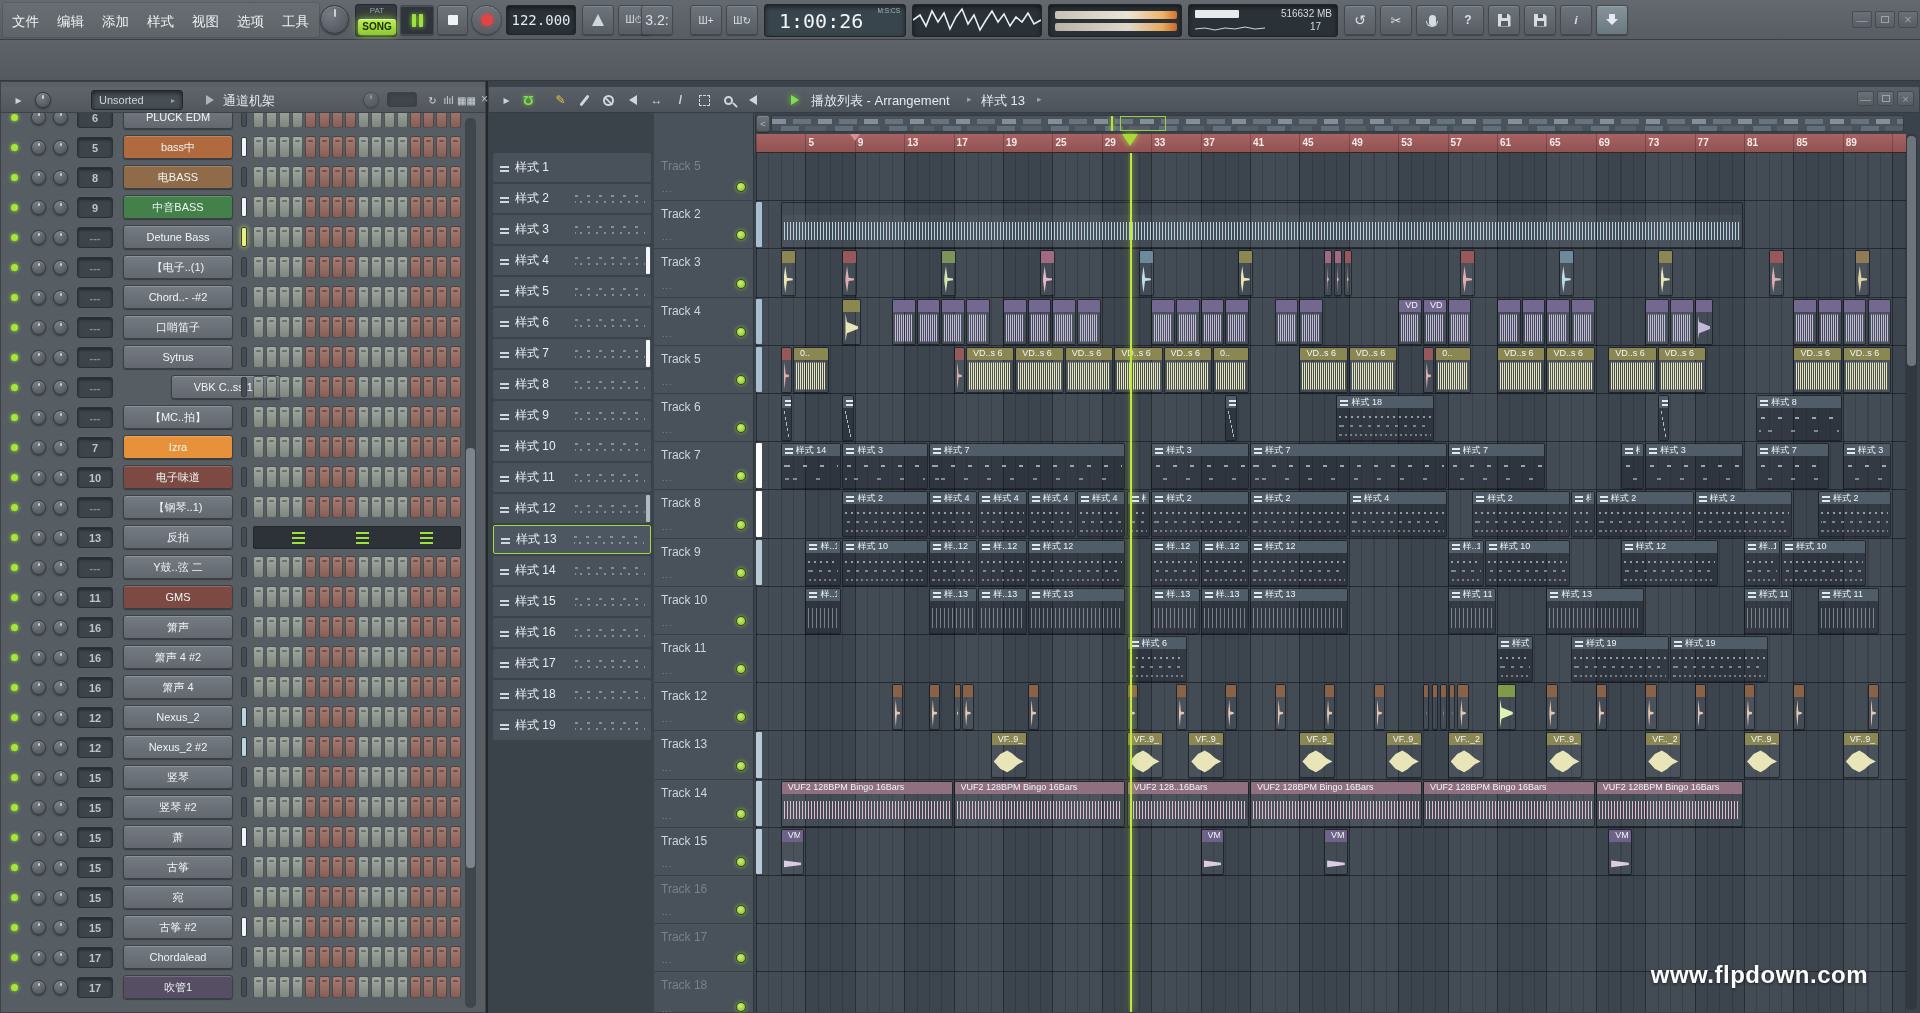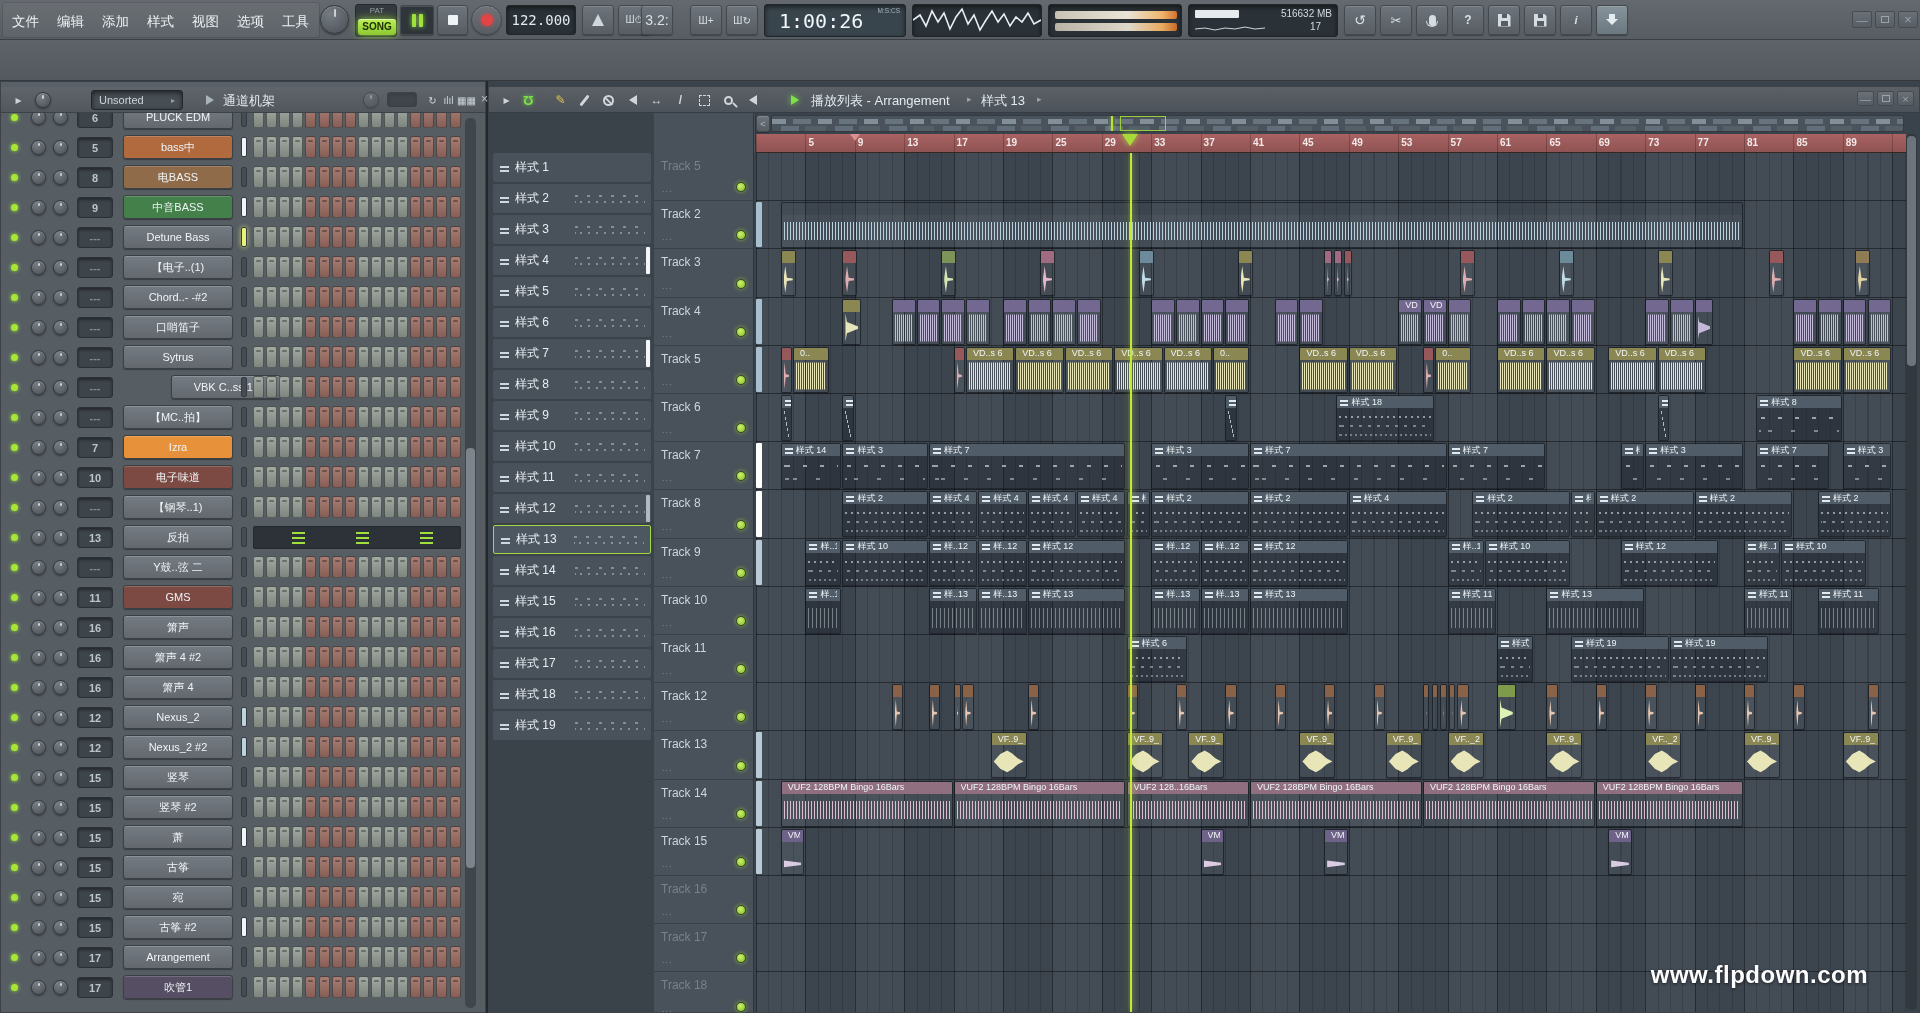--- a/index.html
+++ b/index.html
@@ -932,21 +932,21 @@
           <div class="cell cr" style="left: 409.2px; top: 3px;"></div>
           <div class="cell cr" style="left: 422.3px; top: 3px;"></div>
           <div class="cell cr" style="left: 435.4px; top: 3px;"></div>
           <div class="cell cr" style="left: 448.5px; top: 3px;"></div>
         </div>
         <div class="chrow" style="top: 830px;">
           <div class="led" style="left: 10px; top: 11px;"></div>
           <div class="cknob knob" style="left: 30px; top: 7px;"></div>
           <div class="cknob knob" style="left: 52px; top: 7px;"></div>
           <div class="numbox" style="left: 76px; top: 4px;">17</div>
-          <div class="chname" style="left: 122px; top: 2px;">Arrangement</div>
+          <div class="chname" style="left: 122px; top: 2px;">Chordalead</div>
           <div class="chind " style="left: 240px; top: 4px;"></div>
           <div class="cell cg" style="left: 252px; top: 3px;"></div>
           <div class="cell cg" style="left: 265.1px; top: 3px;"></div>
           <div class="cell cg" style="left: 278.2px; top: 3px;"></div>
           <div class="cell cg" style="left: 291.3px; top: 3px;"></div>
           <div class="cell cr" style="left: 304.4px; top: 3px;"></div>
           <div class="cell cr" style="left: 317.5px; top: 3px;"></div>
           <div class="cell cr" style="left: 330.6px; top: 3px;"></div>
           <div class="cell cr" style="left: 343.7px; top: 3px;"></div>
           <div class="cell cg" style="left: 356.8px; top: 3px;"></div>

